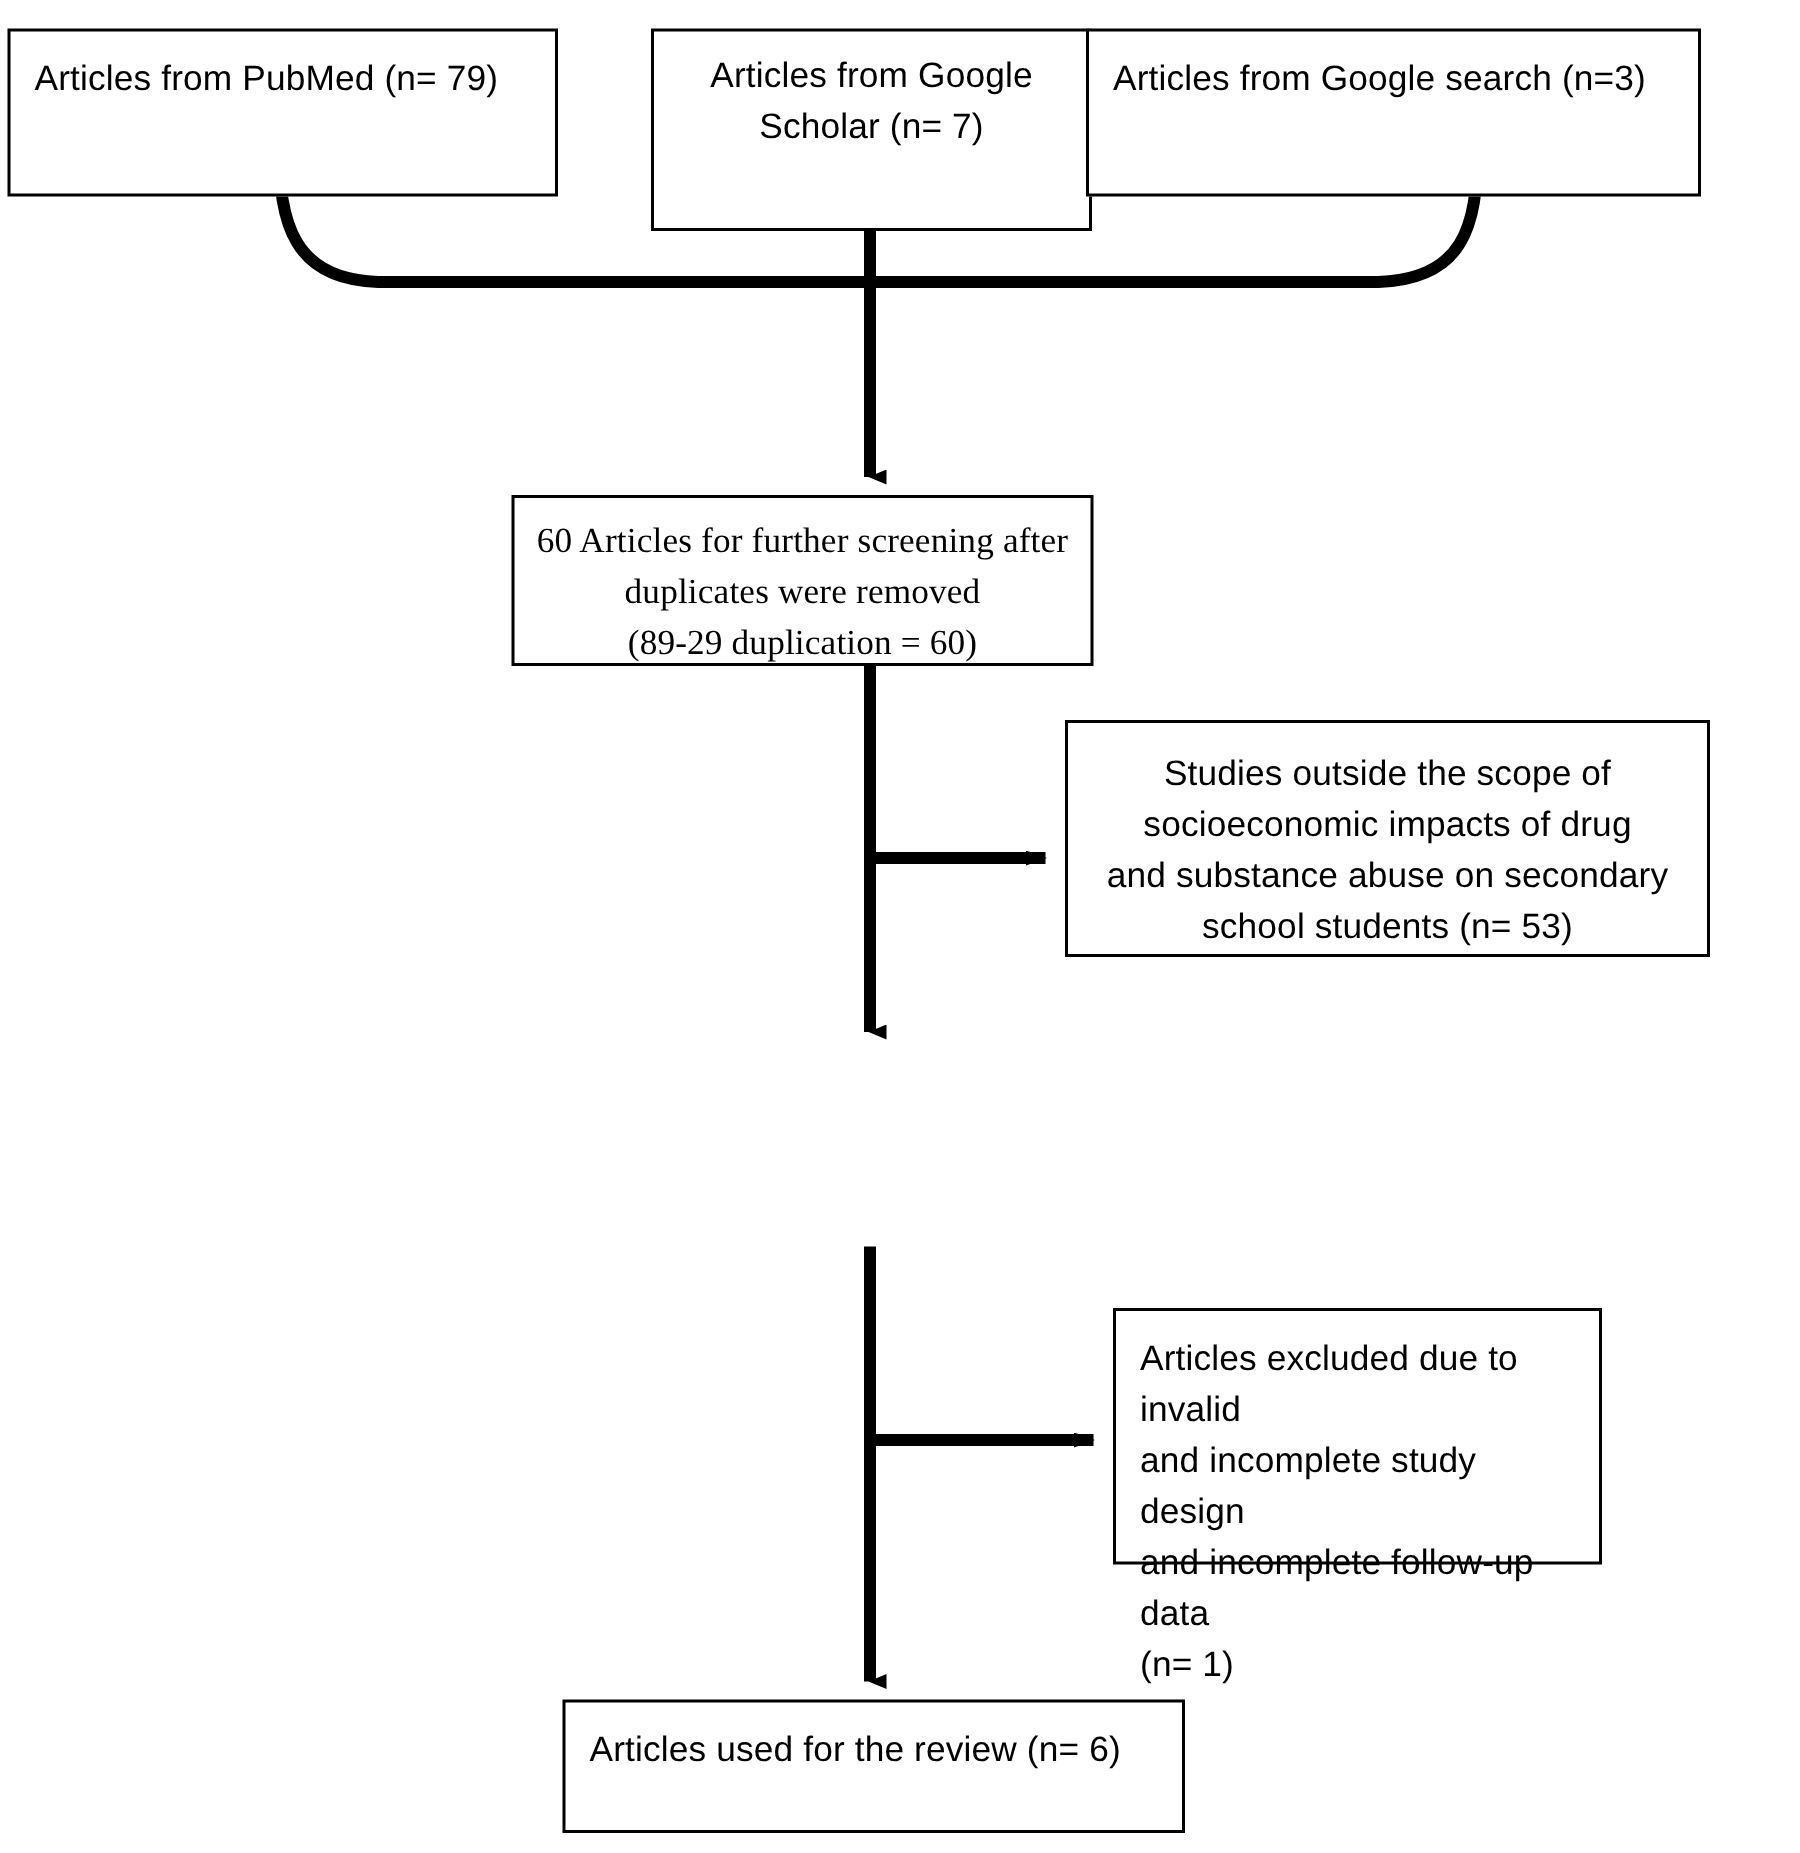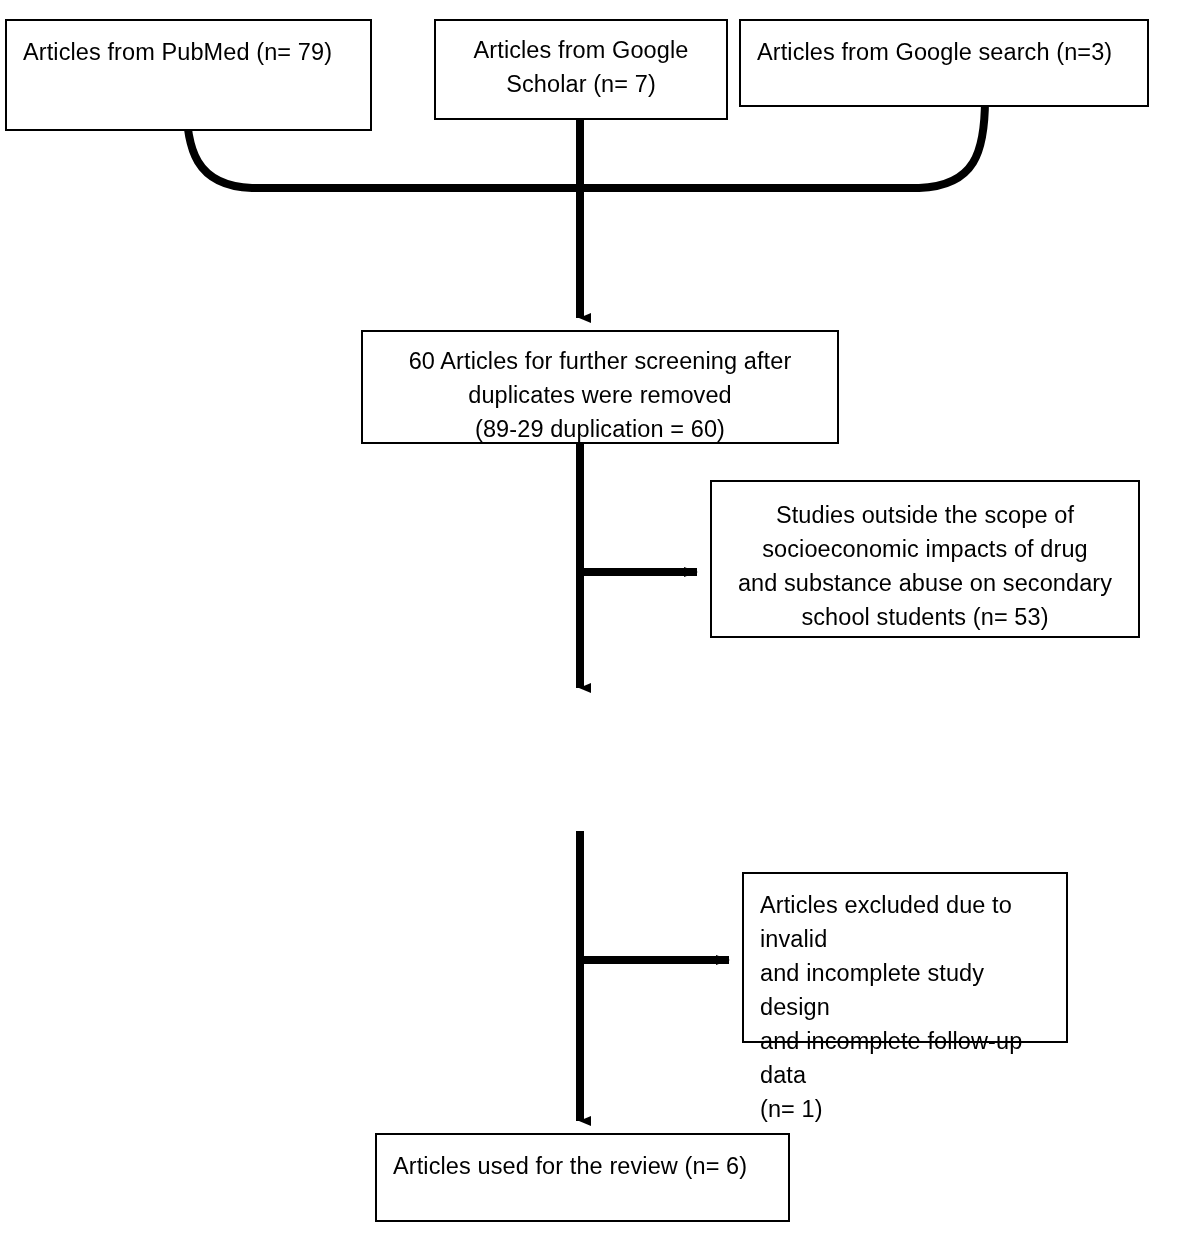--- a/index.html
+++ b/index.html
@@ -81,30 +81,30 @@
 
     <line x1="580" y1="831" x2="580" y2="1121" stroke="#000000" stroke-width="8" marker-end="url(#arrowDown)"></line>
 
     <line x1="580" y1="960" x2="729" y2="960" stroke="#000000" stroke-width="8" marker-end="url(#arrowRight)"></line>
   </svg>
 
   <div class="flow-box align-left" id="box-source-pubmed" style="left: 5px; top: 19px; width: 367px; height: 112px;">
     <div class="box-text" style="top: 14px;">Articles from PubMed (n= 79)</div>
   </div>
 
-  <div class="flow-box align-center" id="box-source-google-scholar" style="left: 434px; top: 19px; width: 294px; height: 101px;">
+  <div class="flow-box align-center" id="box-source-google-scholar" style="left: 434px; top: 19px; width: 294px; height: 135px;">
     <div class="box-text" style="top: 12px;">Articles from Google
 Scholar (n= 7)</div>
   </div>
 
-  <div class="flow-box align-left" id="box-source-google-search" style="left: 739px; top: 19px; width: 410px; height: 88px;">
+  <div class="flow-box align-left" id="box-source-google-search" style="left: 724px; top: 19px; width: 410px; height: 112px;">
     <div class="box-text" style="top: 14px;">Articles from Google search (n=3)</div>
   </div>
 
-  <div class="flow-box align-center" id="box-screening" style="left: 361px; top: 330px; width: 478px; height: 114px;">
+  <div class="flow-box align-center" id="box-screening" style="left: 341px; top: 330px; width: 388px; height: 114px; font-family: Liberation Serif, serif;">
     <div class="box-text" style="top: 12px;">60 Articles for further screening after
 duplicates were removed
 (89-29 duplication = 60)</div>
   </div>
 
   <div class="flow-box align-center" id="box-excluded-scope" style="left: 710px; top: 480px; width: 430px; height: 158px;">
     <div class="box-text" style="top: 16px;">Studies outside the scope of
 socioeconomic impacts of drug
 and substance abuse on secondary
 school students (n= 53)</div>

